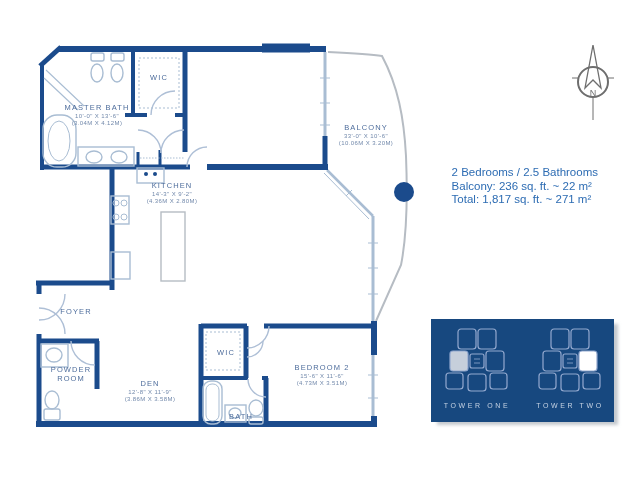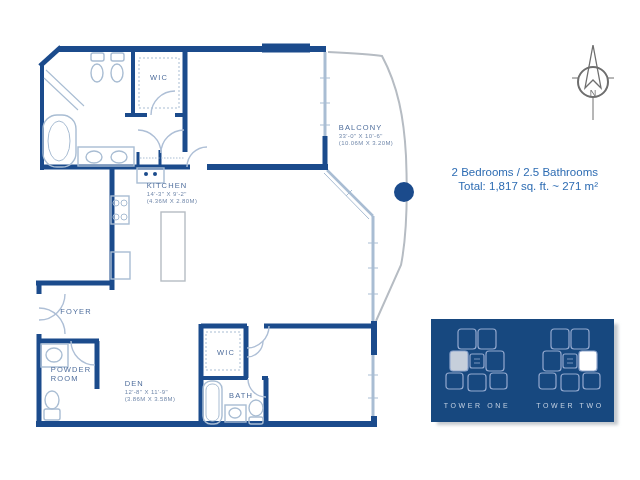--- a/index.html
+++ b/index.html
@@ -1,23 +1,23 @@
 <!DOCTYPE html>
 <html><head>
 <meta charset="utf-8">
 <style>
   html,body{margin:0;padding:0;background:#fff;}
   .canvas{position:relative;width:640px;height:480px;background:#ffffff;overflow:hidden;
           font-family:"Liberation Sans",sans-serif;}
   svg{position:absolute;left:0;top:0;}
-  .room-label{position:absolute;transform:translateX(-50%);white-space:nowrap;
+  .room-label{position:absolute;transform:translateX(-50%);text-align:center;white-space:nowrap;
               color:#4e6d9c;z-index:3;}
   .room-name{display:block;font-size:7.5px;letter-spacing:1.1px;line-height:8.5px;}
   .room-dim{display:block;font-size:6px;letter-spacing:0.4px;line-height:7px;color:#7289ab;}
-  .summary{position:absolute;top:166px;right:42px;text-align:right;color:#2d6cb3;
+  .summary{position:absolute;top:166px;right:42px;color:#2d6cb3;
            font-size:11.5px;line-height:13.5px;z-index:3;}
   .panel{position:absolute;left:431px;top:319px;width:183px;height:103px;background:#17487f;
          z-index:3;box-shadow:5px 4px 3px -1px rgba(150,158,168,0.55);}
   .tower{position:absolute;top:9px;}
   .tower-label{position:absolute;top:83px;transform:translateX(-50%);font-size:7px;
                letter-spacing:2.6px;color:#c5d2e3;white-space:nowrap;}
 </style>
 </head>
 <body>
 
@@ -142,20 +142,25 @@
 
     <g stroke="#6e6e6e" fill="none">
       <circle cx="593" cy="82" r="15" stroke-width="2"></circle>
       <path d="M 593,45 L 585,88 L 593,80 L 601,88 Z" stroke-width="1.3"></path>
       <path d="M 593,97 V 120" stroke-width="1"></path>
       <path d="M 572,78 H 578 M 608,78 H 614" stroke-width="1"></path>
       <text x="593" y="96" text-anchor="middle" font-size="9" fill="#6e6e6e" stroke="none" font-family="Liberation Sans, sans-serif">N</text>
     </g>
   </svg>
 
+  <div class="room-label" style="left:97px;top:104px">
+    <span class="room-name">MASTER BATH</span>
+    <span class="room-dim">10'-0" X 13'-6"</span>
+    <span class="room-dim">(3.04M X 4.12M)</span>
+  </div>
   <div class="room-label" style="left:159px;top:74px">
     <span class="room-name">WIC</span>
   </div>
   <div class="room-label" style="left:366px;top:124px">
     <span class="room-name">BALCONY</span>
     <span class="room-dim">33'-0" X 10'-6"</span>
     <span class="room-dim">(10.06M X 3.20M)</span>
   </div>
   <div class="room-label" style="left:172px;top:182px">
     <span class="room-name">KITCHEN</span>
@@ -170,26 +175,32 @@
     <span class="room-name">ROOM</span>
   </div>
   <div class="room-label" style="left:150px;top:380px">
     <span class="room-name">DEN</span>
     <span class="room-dim">12'-8" X 11'-9"</span>
     <span class="room-dim">(3.86M X 3.58M)</span>
   </div>
   <div class="room-label" style="left:226px;top:349px">
     <span class="room-name">WIC</span>
   </div>
-  <div class="room-label" style="left:241px;top:392px">
+  <div class="room-label" style="left:241px;top:413px">
     <span class="room-name">BATH</span>
+  </div>
+  <div class="room-label" style="left:322px;top:364px">
+    <span class="room-name">BEDROOM 2</span>
+    <span class="room-dim">15'-6" X 11'-6"</span>
+    <span class="room-dim">(4.73M X 3.51M)</span>
   </div>
 
   <div class="summary">
     <div>2 Bedrooms / 2.5 Bathrooms</div>
+    <div>Balcony: 236 sq. ft. ~ 22 m²</div>
     <div>Total: 1,817 sq. ft. ~ 271 m²</div>
   </div>
 
   <div class="panel">
     <svg class="tower" style="left:14px" width="64" height="70" viewBox="0 0 64 70">
       <rect x="5" y="23" width="18" height="20" rx="3" fill="#c6cfdb" stroke="none"></rect>
       <g stroke="#93a9cf" stroke-width="1.2" fill="none">
         <rect x="13" y="1" width="18" height="20" rx="3"></rect>
           <rect x="33" y="1" width="18" height="20" rx="3"></rect>
         <rect x="5" y="23" width="18" height="20" rx="3"></rect>

